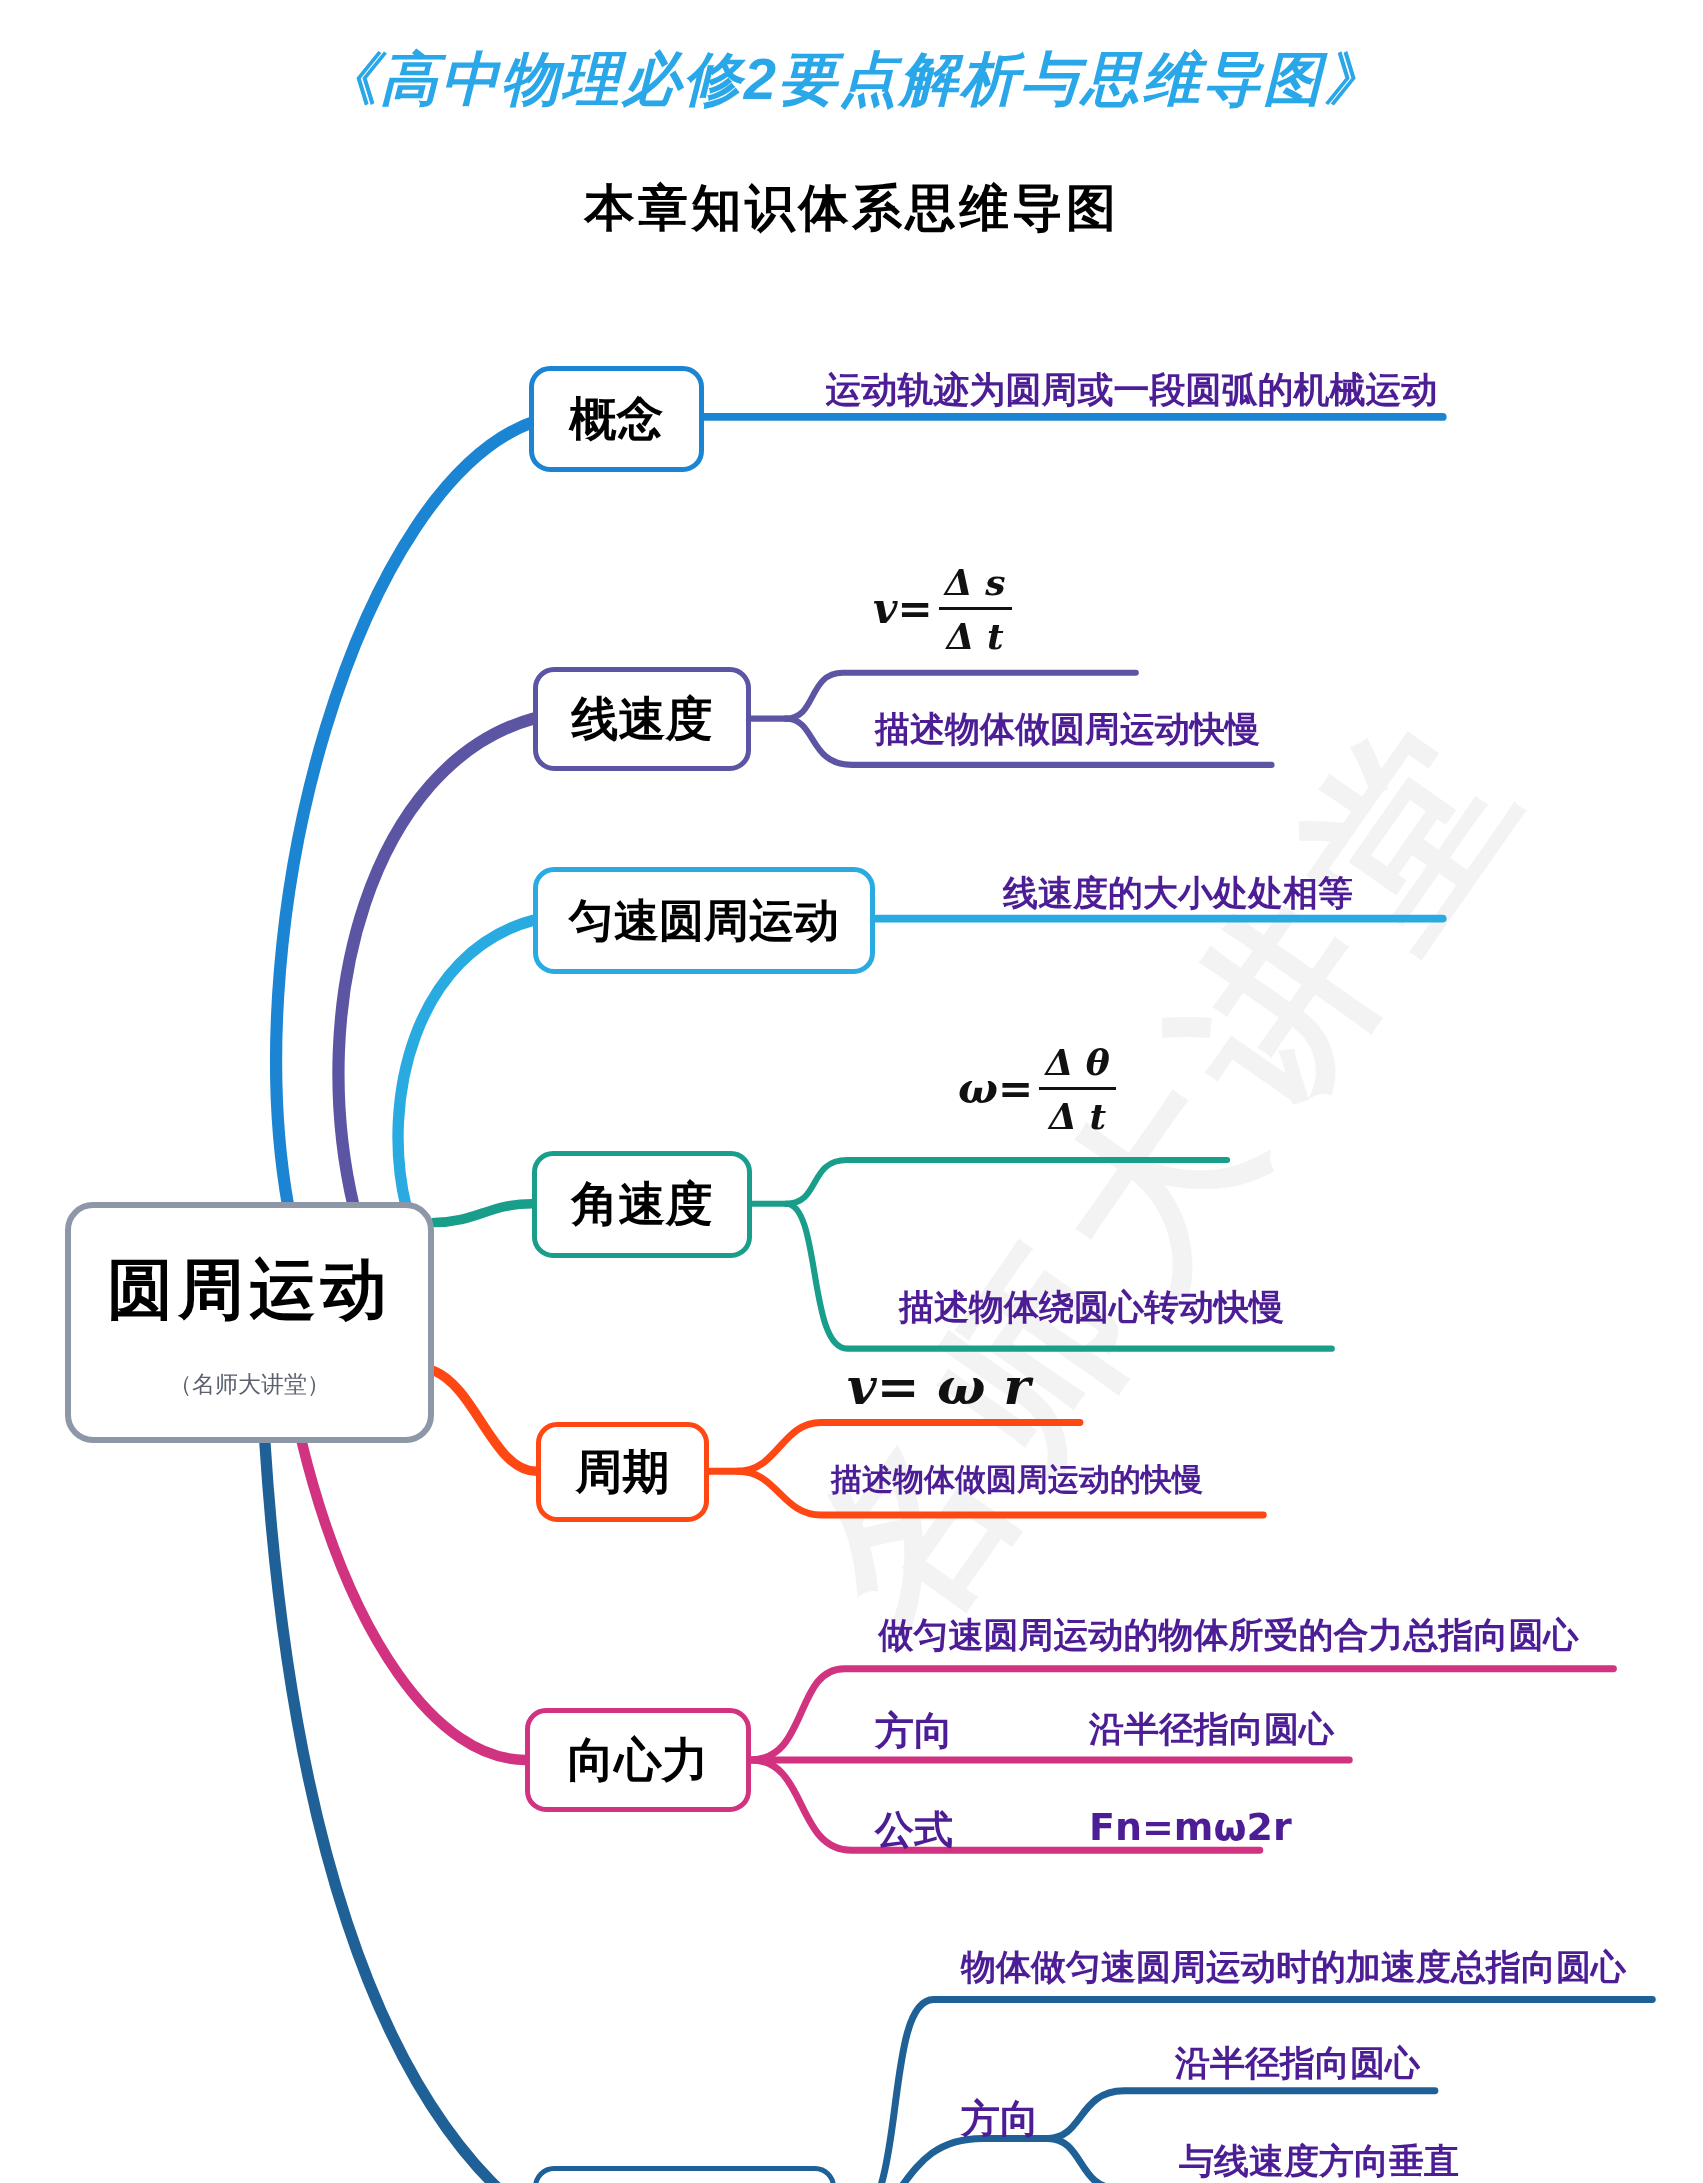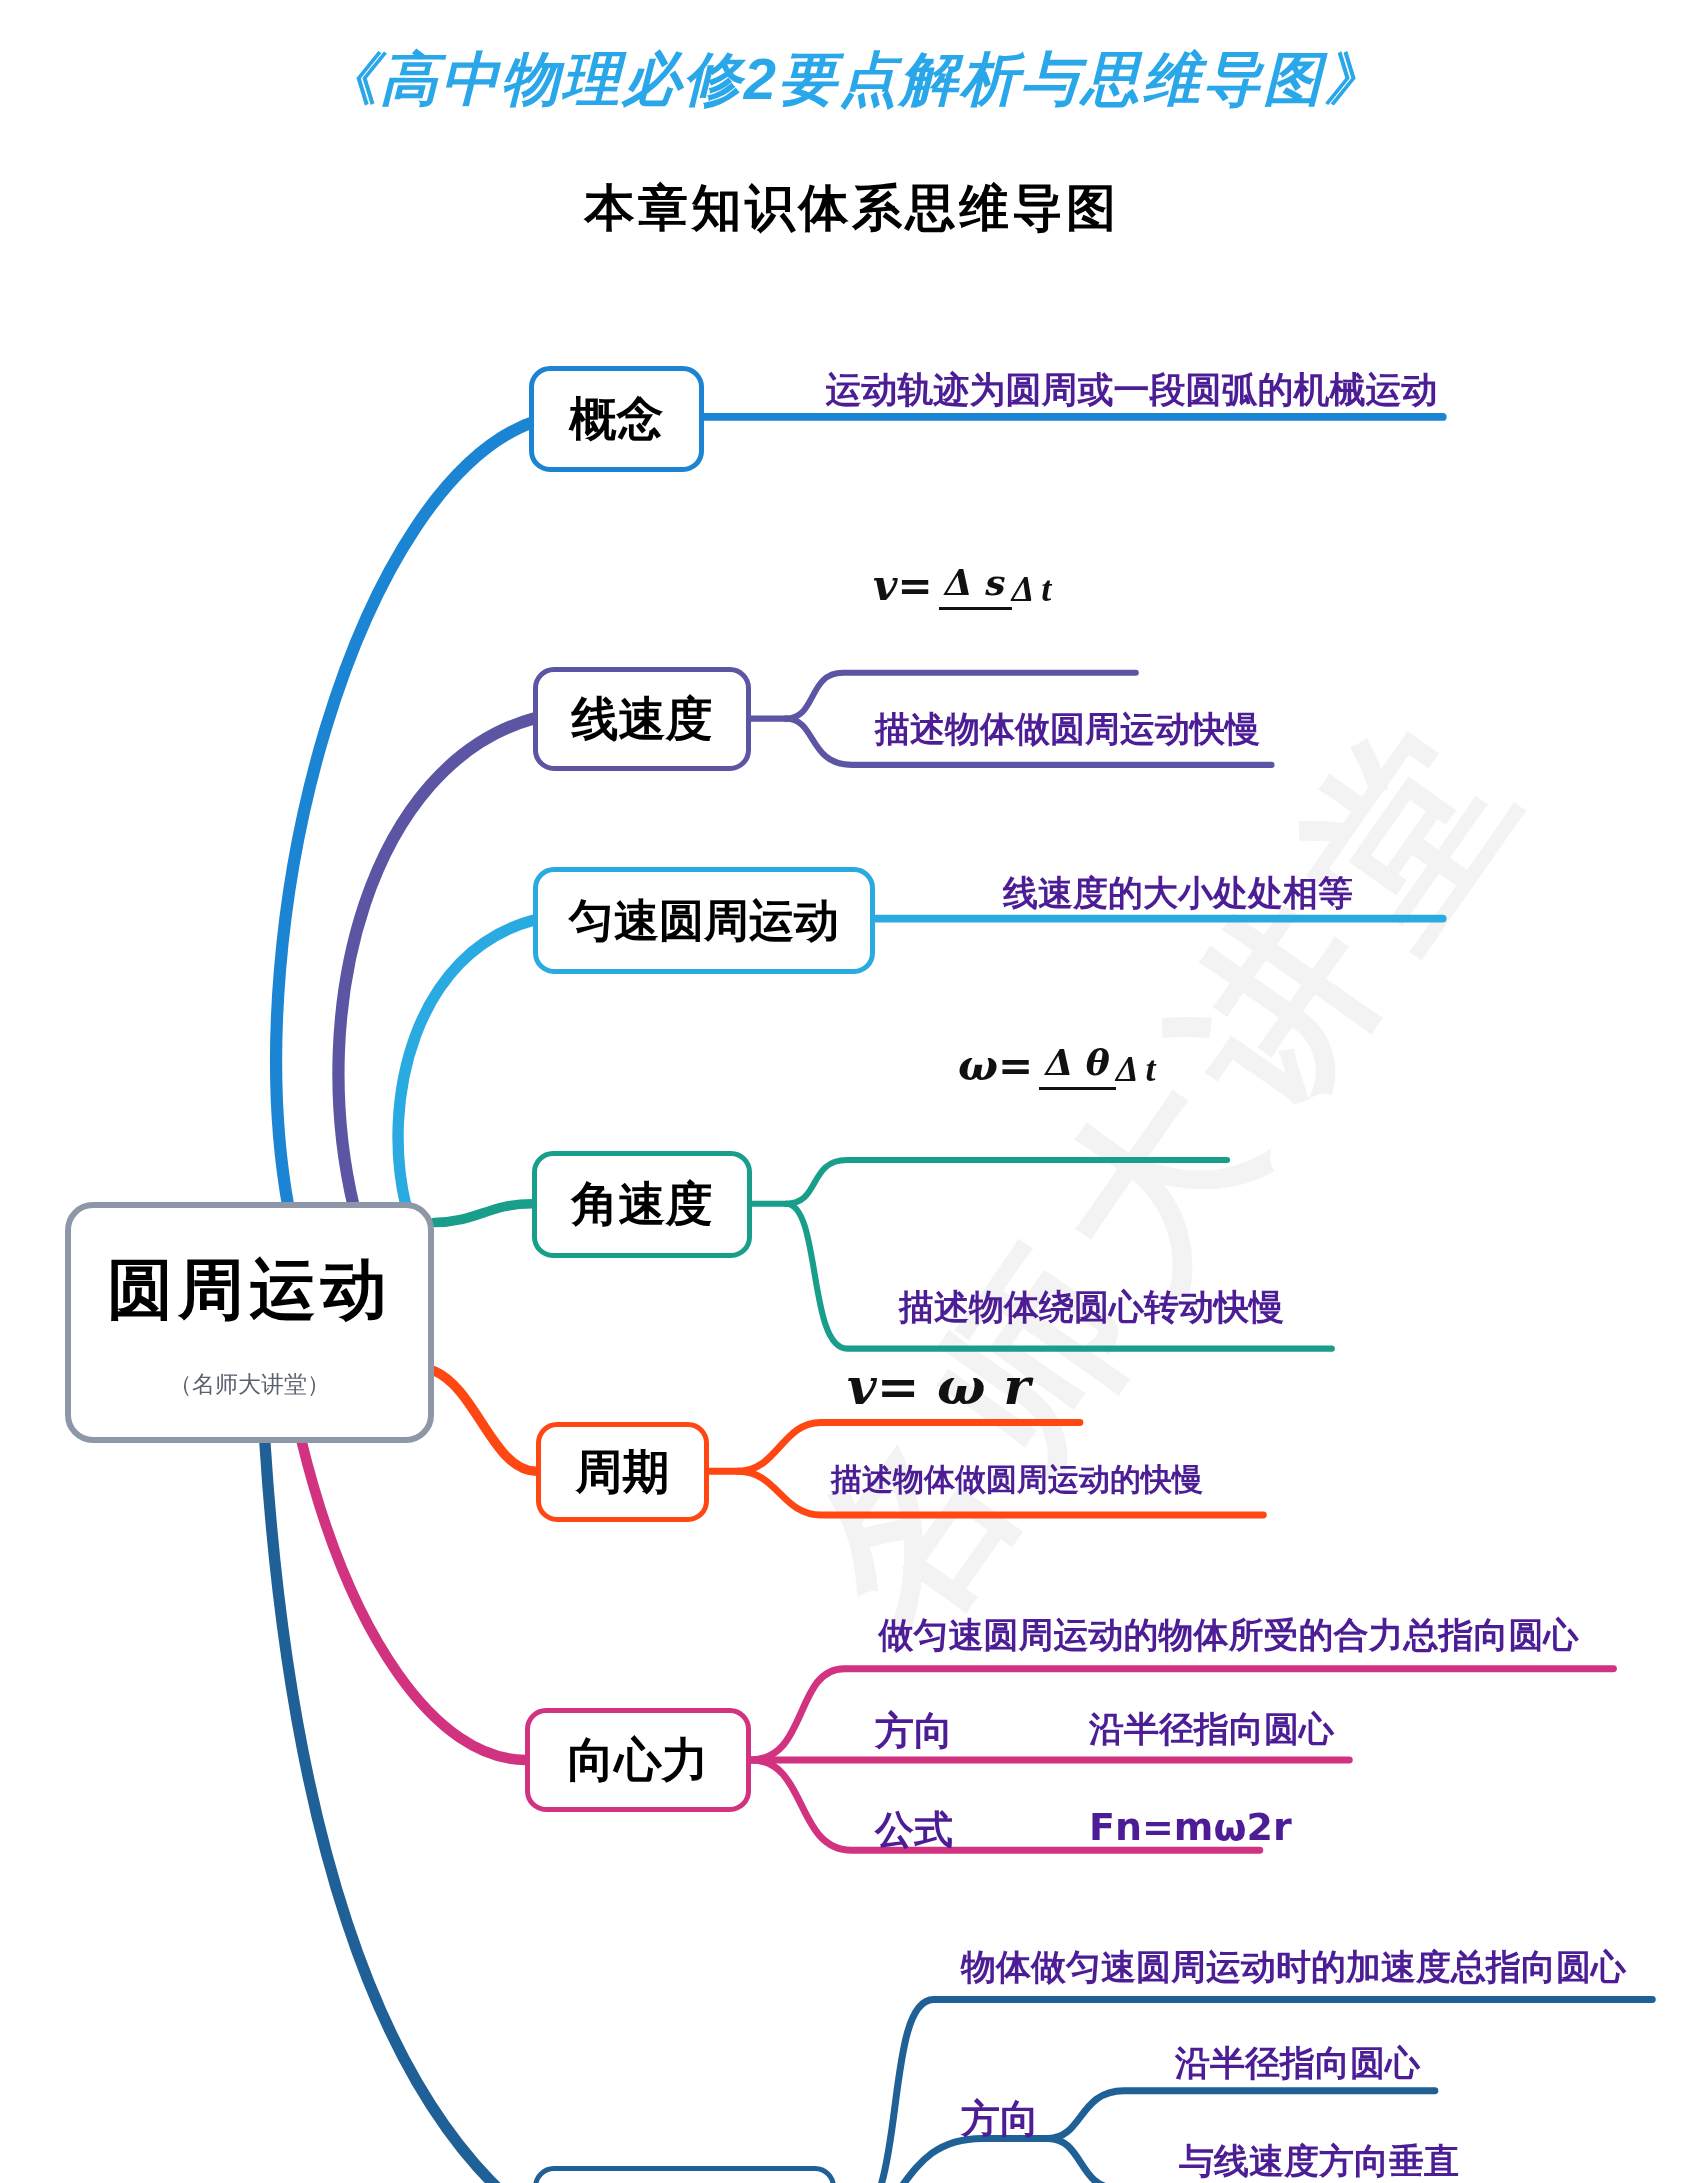--- a/index.html
+++ b/index.html
@@ -15,23 +15,23 @@
   svg.links{position:absolute;left:0;top:0;}
   .box{position:absolute;background:#fff;border-style:solid;border-width:5.2px;border-radius:21px;
        display:flex;flex-direction:column;align-items:center;justify-content:center;
        font-weight:bold;color:#000;box-sizing:border-box;white-space:nowrap;}
   .rootbox{border-width:6.5px;border-radius:28px;}
   .rootsub{font-weight:normal;margin-top:34px;color:#5a6270;}
   .leaf{position:absolute;color:#4c1d95;font-weight:bold;white-space:nowrap;}
   .center{text-align:center;}
   .formula{position:absolute;display:flex;align-items:center;color:#111;
            font-family:"DejaVu Serif",serif;font-style:italic;font-weight:bold;white-space:nowrap;}
-  .frac{display:inline-flex;flex-direction:row;align-items:flex-end;margin-left:6.1px;}
+  .frac{display:inline-flex;flex-direction:column;align-items:center;margin-left:6.1px;}
   .frac .num{border-bottom:3.1px solid #111;padding:0 6.1px 4.4px 6.1px;}
-  .frac .den{padding-top:4.4px;font-family:Liberation Serif, serif;}
+  .frac .den{padding-top:4.4px;}
 </style>
 </head>
 <body>
 
 <div id="canvas">
 
   <div class="abs title1" style="top: 41px; color: rgb(42, 167, 232);">《高中物理必修2要点解析与思维导图》</div>
   <div class="abs title2" style="top:175px;">本章知识体系思维导图</div>
 
   <div class="abs watermark">名师大讲堂</div>

